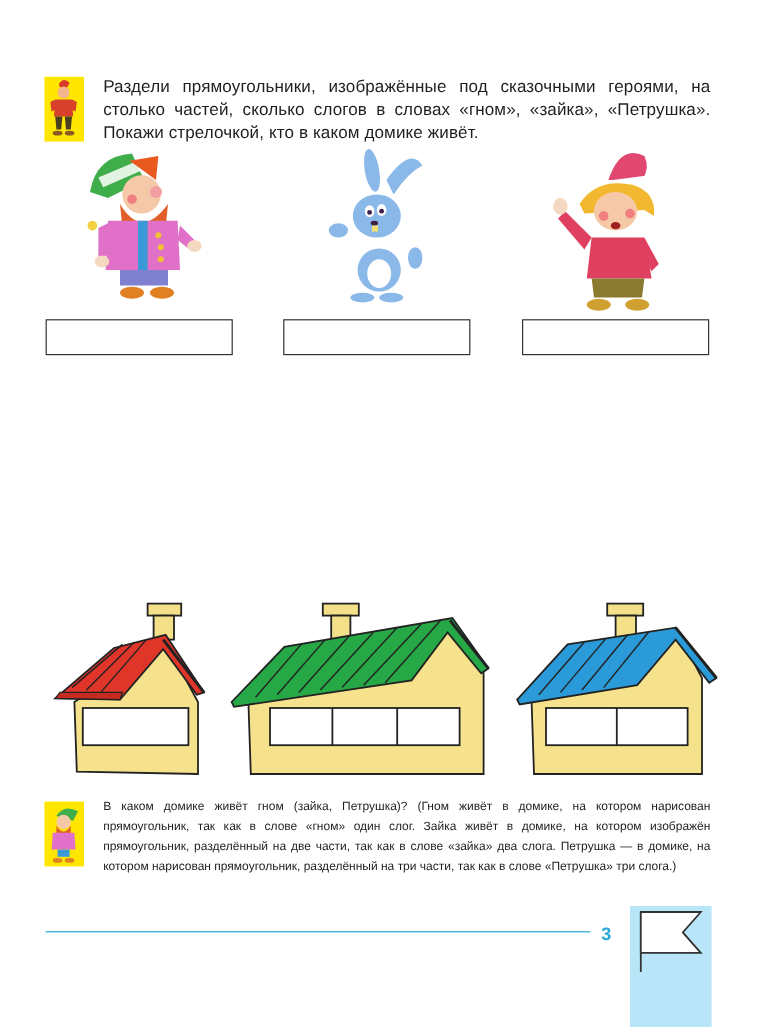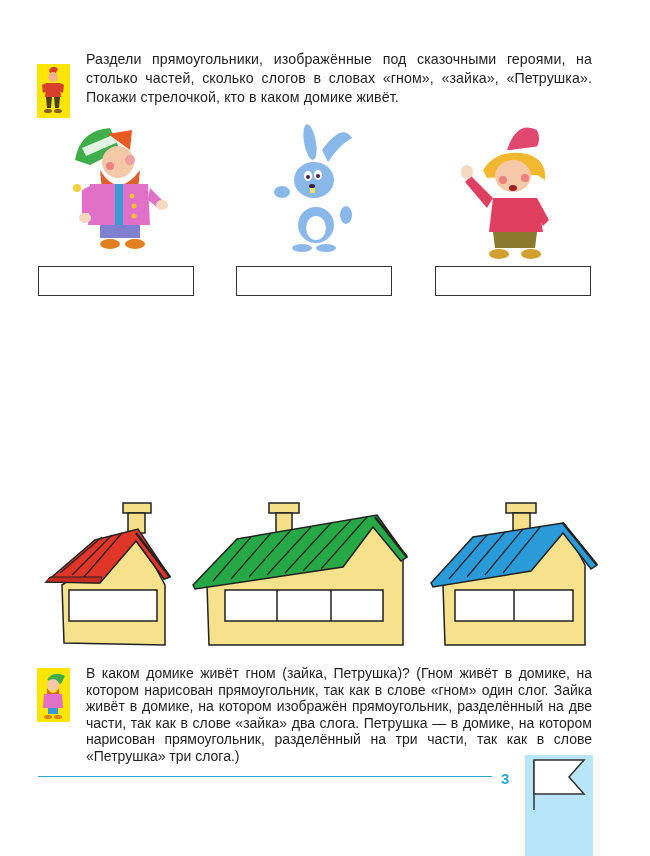--- a/index.html
+++ b/index.html
@@ -1,21 +1,21 @@
 <!DOCTYPE html>
 <html><head>
 <meta charset="utf-8">
 <style>
   html, body { margin:0; padding:0; background:#ffffff; }
   body { width:650px; height:856px; position:relative; overflow:hidden;
          font-family:"Liberation Sans", sans-serif; color:#1f1f1f; }
   .icon-box { position:absolute; width:33px; height:54px; background:#ffe600; overflow:hidden; }
   .task-text { position:absolute; left:86px; width:506px; font-size:14.2px; line-height:19px;
                text-align:justify; text-align-last:left; letter-spacing:0.1px; }
-  .answer-text { position:absolute; left:86px; width:506px; font-size:14px; line-height:16.6px;
+  .answer-text { position:absolute; left:86px; width:506px; font-size:10px; line-height:16.6px;
                  text-align:justify; text-align-last:left; }
   .answer-rect { position:absolute; top:266px; width:156px; height:30px; border:1.5px solid #333; background:#fff; box-sizing:border-box; }
   .rule { position:absolute; left:38px; top:776px; width:454px; height:1px; background:#29a8d6; }
   .page-num { position:absolute; left:501px; top:770px; font-size:15px; font-weight:bold; color:#29a8d6; }
   .side-panel { position:absolute; left:525px; top:755px; width:68px; height:101px; background:#b8e6f8; }
   svg { position:absolute; overflow:visible; }
 </style>
 </head>
 <body>
 
@@ -25,21 +25,21 @@
     <circle cx="16" cy="13" r="5" fill="#f2b48a"></circle>
     <path d="M9 19 L23 19 L24 33 L8 33 Z" fill="#d8402c"></path>
     <path d="M5 21 L9 19 L10 27 L6 29 Z" fill="#d8402c"></path>
     <path d="M27 21 L23 19 L22 27 L26 29 Z" fill="#d8402c"></path>
     <path d="M9 33 L15 33 L14 44 L10 44 Z" fill="#4a4020"></path>
     <path d="M17 33 L23 33 L22 44 L18 44 Z" fill="#4a4020"></path>
     <ellipse cx="11" cy="47" rx="4" ry="2" fill="#8a5a20"></ellipse>
     <ellipse cx="21" cy="47" rx="4" ry="2" fill="#8a5a20"></ellipse>
   </svg>
 </div>
-<div class="task-text" style="top:50px;">Раздели прямоугольники, изображённые под сказочными героями, на столько частей, сколько слогов в словах «гном», «зайка», «Петрушка». Покажи стрелочкой, кто в каком домике живёт.</div>
+<div class="task-text" style="top:64px;">Раздели прямоугольники, изображённые под сказочными героями, на столько частей, сколько слогов в словах «гном», «зайка», «Петрушка». Покажи стрелочкой, кто в каком домике живёт.</div>
 
 <svg width="120" height="140" style="left:60px;top:120px;">
   <path d="M15 40 Q20 10 50 8 L60 30 L30 45 Z" fill="#3fae4a"></path>
   <path d="M22 28 L55 14 L58 22 L26 36 Z" fill="#ffffff" opacity="0.85"></path>
   <circle cx="17" cy="68" r="4" fill="#f2d040"></circle>
   <path d="M48 14 L72 10 L70 30 Z" fill="#e85a20"></path>
   <circle cx="58" cy="42" r="16" fill="#f5c8a8"></circle>
   <circle cx="50" cy="46" r="4" fill="#f08080"></circle>
   <circle cx="70" cy="40" r="5" fill="#f0a0a0"></circle>
   <path d="M40 50 Q58 80 80 50 L78 70 Q60 85 42 70 Z" fill="#e0602a"></path>

